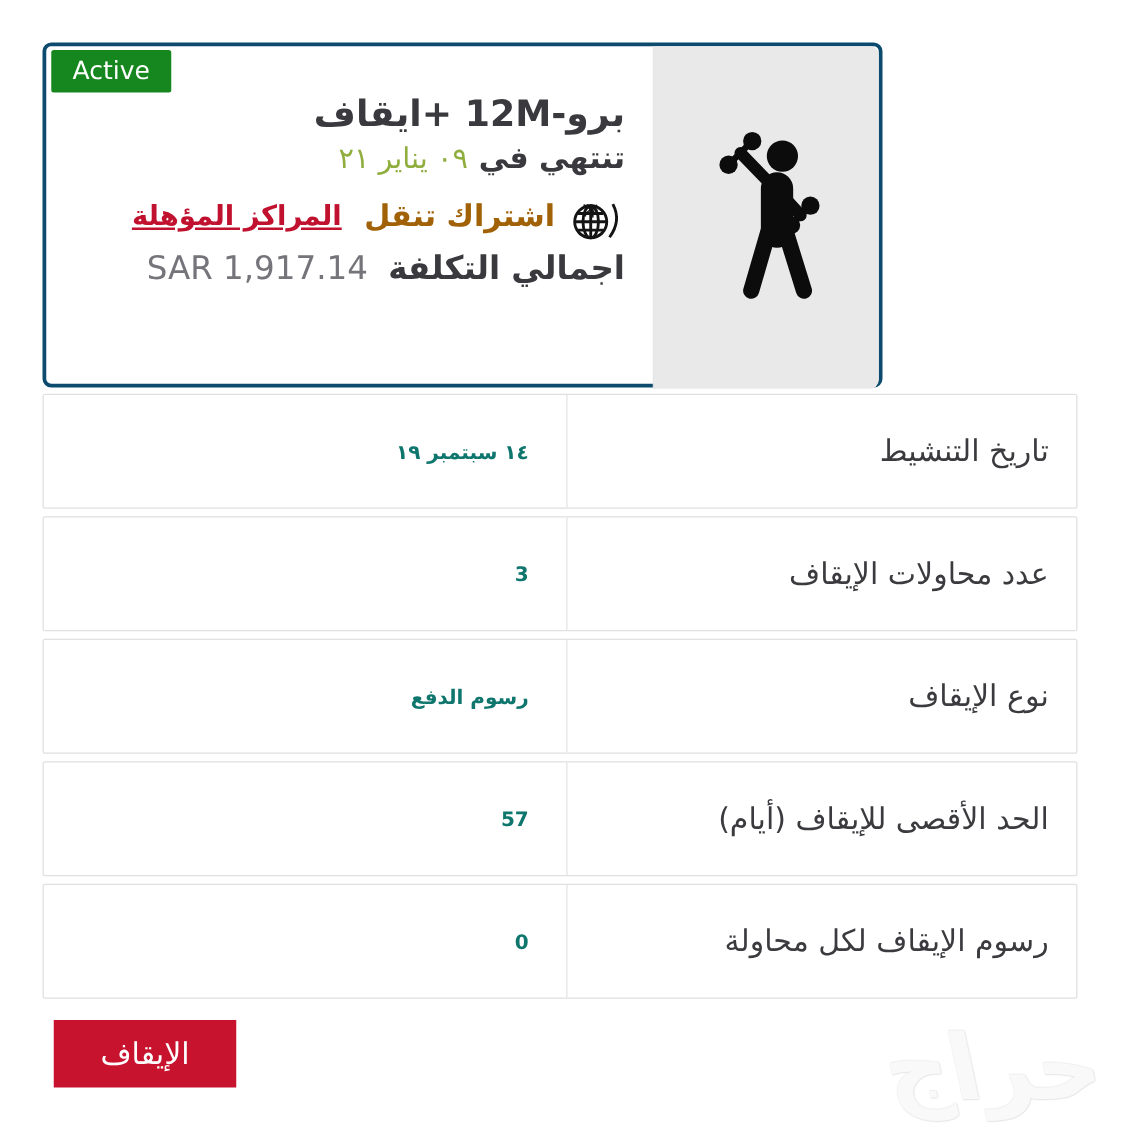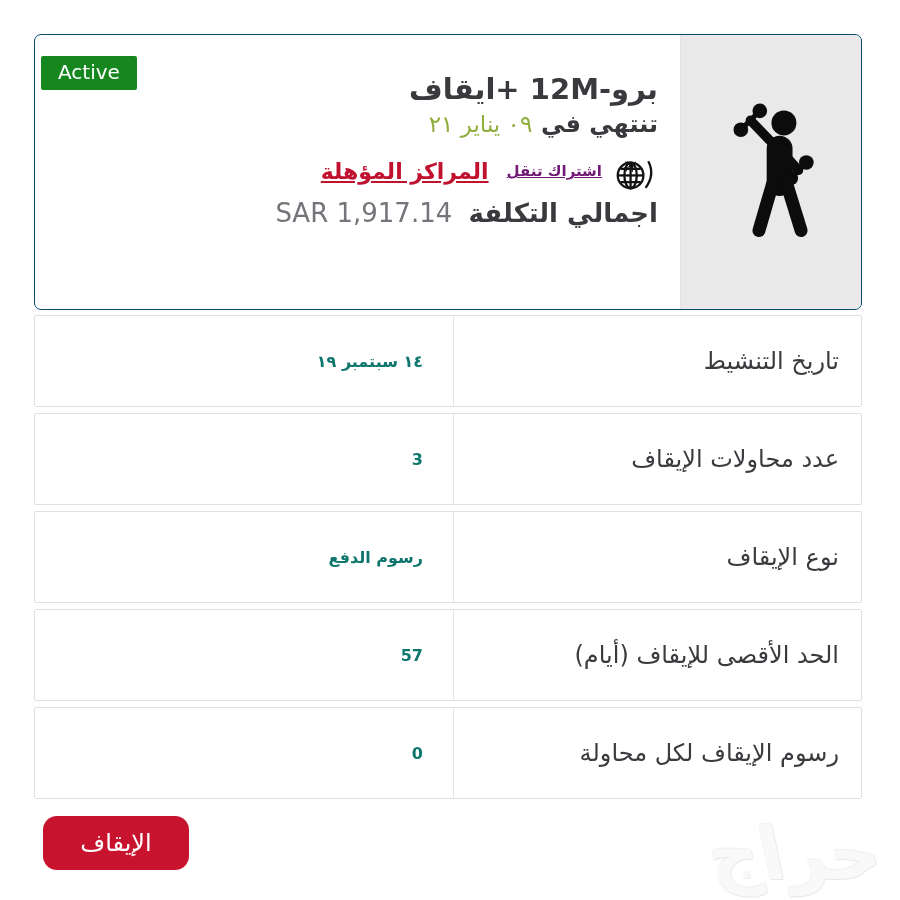--- a/index.html
+++ b/index.html
@@ -2,50 +2,50 @@
 <html lang="ar"><head>
 <meta charset="utf-8">
 <style>
   * { box-sizing: border-box; margin: 0; padding: 0; }
   html, body { background: #ffffff; }
   body { font-family: "DejaVu Sans", sans-serif; }
   .stage { position: relative; width: 900px; height: 900px; background: #ffffff; overflow: hidden; }
 
   
   .header-card {
-    position: absolute; left: 34px; top: 34px; width: 828px; height: 276px;
-    background: #ffffff; border: 1px solid #0c4a6e; border-radius: 7px;
+    position: absolute; left: 34px; top: 34px; width: 672px; height: 276px;
+    background: #ffffff; border: 3px solid #0c4a6e; border-radius: 7px;
   }
   .icon-panel {
     position: absolute; top: 0; right: 0; width: 181px; height: 274px;
     background: #e9e9e9; border-left: 1px solid #e2e2e2;
     border-radius: 0 7px 7px 0;
     display: flex; align-items: center; justify-content: center;
   }
   .card-content {
     position: absolute; top: 0; right: 181px; left: 0; bottom: 0;
     direction: rtl; text-align: right;
     padding: 38px 22px 0 30px;
   }
   .card-title { font-size: 29px; font-weight: bold; color: #3a3a3e; line-height: 1.15; }
   .expiry-line { margin-top: 4px; font-size: 24px; }
   .expiry-label { font-weight: bold; color: #3a3a3e; }
   .expiry-date { color: #8fae3e; font-size: 23px; margin-right: 1px; }
   .transfer-line { margin-top: 10px; display: flex; direction: rtl; align-items: center; }
   .transfer-icon { margin-left: 10px; display: inline-flex; }
-  .transfer-label { font-weight: bold; color: #701a75; font-size: 15px; text-decoration: underline; }
+  .transfer-label { font-weight: bold; color: #a16207; font-size: 24px; }
   .eligible-link { color: #c0122f; font-weight: bold; font-size: 22px;
     text-decoration: underline; margin-right: 18px; cursor: pointer; }
   .cost-line { margin-top: 4px; font-size: 26px; }
   .cost-label { font-weight: bold; color: #3a3a3e; }
   .cost-value { color: #74747a; margin-right: 8px; }
 
   
   .status-badge {
-    position: absolute; left: 41px; top: 56px;
+    position: absolute; left: 41px; top: 40px;
     background: #16871f; color: #ffffff; font-size: 20px;
     padding: 5px 17px 7px; border-radius: 2px; line-height: 1.1;
   }
 
   
   .details-table { position: absolute; left: 34px; top: 315px; width: 828px; }
   .detail-row {
     display: flex; direction: rtl; height: 92px; margin-bottom: 6px;
     background: #ffffff; border: 1px solid #e0e0e0; border-radius: 2px;
   }
@@ -56,21 +56,21 @@
   }
   .cell-value {
     flex: 1; display: flex; align-items: center; justify-content: flex-start;
     padding-right: 30px; font-size: 16px; color: #0f766e; font-weight: bold;
   }
 
   
   .pause-button {
     position: absolute; left: 43px; top: 816px; width: 146px; height: 54px;
     background: #c8132e; color: #ffffff; font-size: 24px;
-    border: none; border-radius: 14px; cursor: pointer;
+    border: none; border-radius: 0; cursor: pointer;
     font-family: "DejaVu Sans", sans-serif;
   }
 
   
   .watermark {
     position: absolute; right: 20px; bottom: 4px;
     font-size: 72px; font-weight: bold; letter-spacing: 2px;
     color: #f9f9f9; transform: skewX(12deg);
     text-shadow: 0 1px 1px #e5e5e5, 0 -1px 1px #efefef, 1px 0 1px #ececec;
     direction: rtl; user-select: none;

